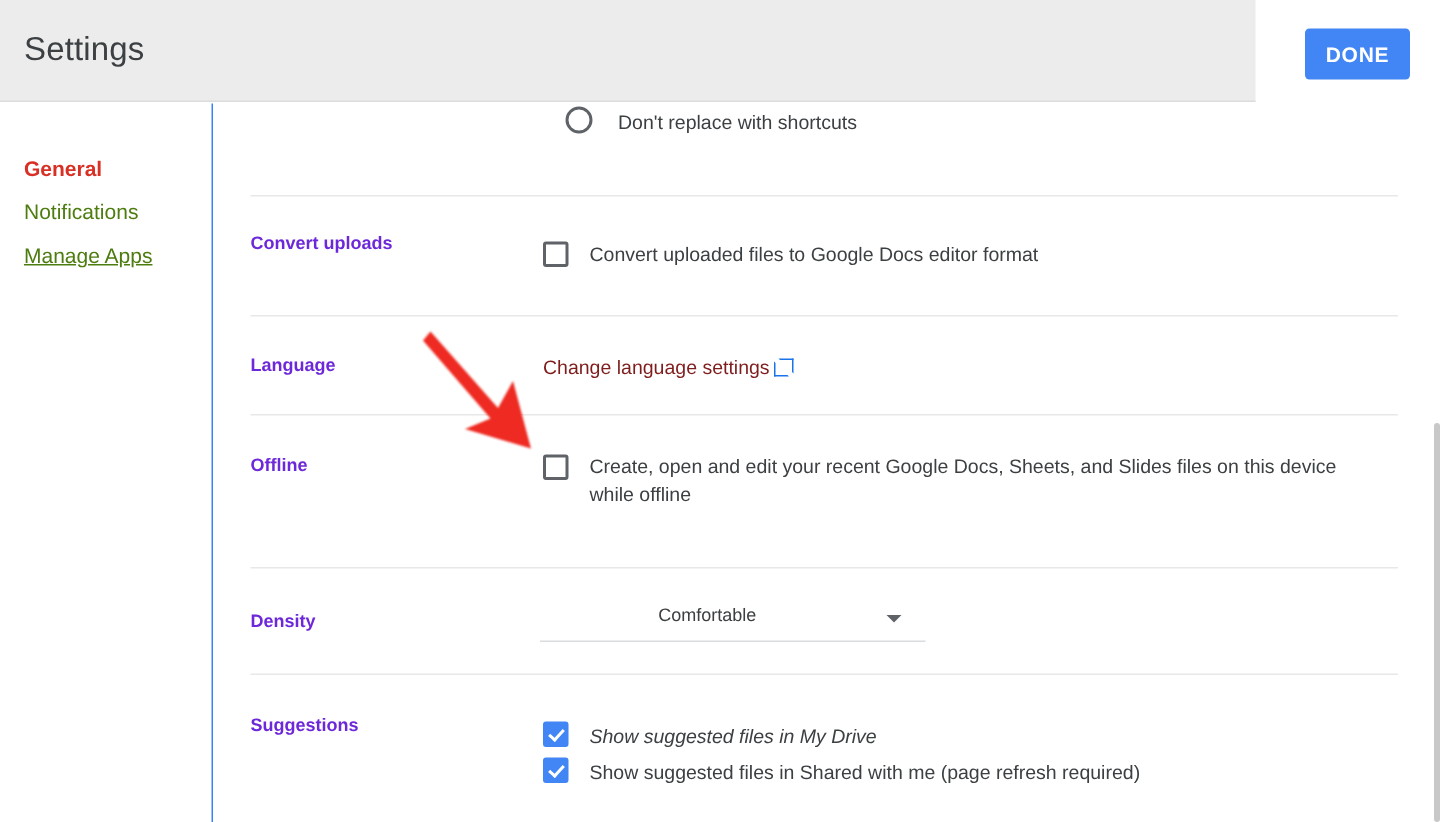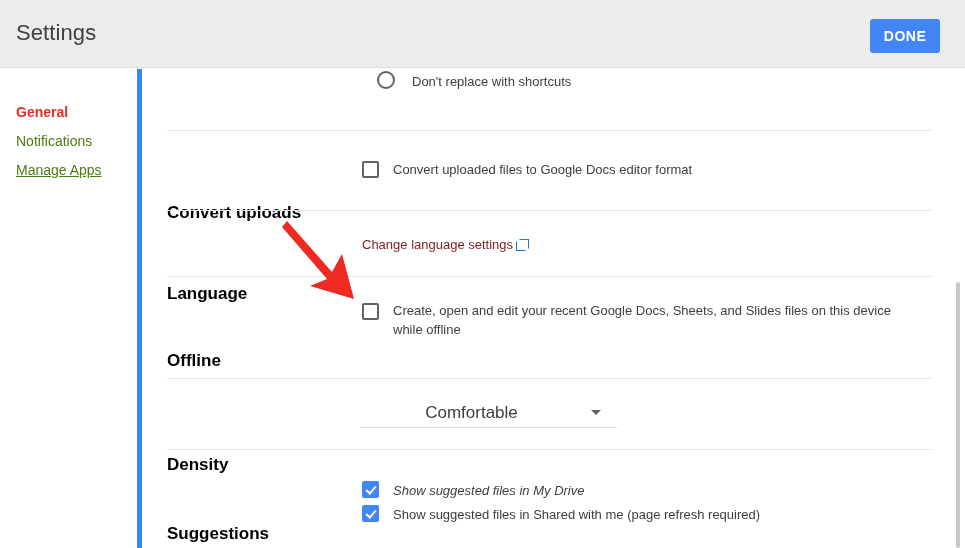--- a/index.html
+++ b/index.html
@@ -17,21 +17,21 @@
     width: 965px;
     height: 548px;
     overflow: hidden;
     background: #fff;
   }
 
   
   .header {
     position: absolute;
     top: 0; left: 0;
-    width: 965px; height: 68px;
+    width: 837px; height: 68px;
     background: #ececec;
     border-bottom: 1px solid #dcdcdc;
   }
   .header-title {
     position: absolute;
     left: 16px; top: 20px;
     font-size: 22px;
     color: #3c4043;
     letter-spacing: 0.1px;
     font-weight: 400;
@@ -55,21 +55,21 @@
     padding: 0;
   }
 
   
   .sidebar {
     position: absolute;
     top: 69px; left: 0;
     width: 142px;
     height: 479px;
     background: #ffffff;
-    border-right: 5px solid #3b82f6;
+    border-right: 1px solid #3b82f6;
   }
   .side-item {
     position: absolute;
     left: 16px;
     font-size: 14px;
     color: #4d7c0f;
     cursor: pointer;
     white-space: nowrap;
   }
   .side-item.active {
@@ -94,25 +94,24 @@
     position: absolute;
     left: 24px;
     width: 765px;
     height: 1px;
     background: #e8e8e8;
   }
 
   .row-label {
     position: absolute;
     left: 24px;
-    font-size: 17px;
+    font-size: 12px;
     font-weight: bold;
-    color: #000000;
+    color: #6d28d9;
     white-space: nowrap;
-    margin-top: 48px;
   }
 
   .opt-text {
     position: absolute;
     font-size: 13px;
     color: #3c4043;
     line-height: 19px;
   }
 
   .sub-text {
@@ -193,21 +192,21 @@
     position: absolute;
     left: 217px; top: 398px;
     width: 257px; height: 30px;
     border-bottom: 1px solid #dadce0;
     cursor: pointer;
   }
   .dropdown-value {
     position: absolute;
     left: 0; right: 34px; top: 5px;
     text-align: center;
-    font-size: 17px;
+    font-size: 12px;
     color: #3c4043;
   }
   .dropdown-arrow {
     position: absolute;
     right: 16px; top: 12px;
     width: 0; height: 0;
     border-left: 5px solid transparent;
     border-right: 5px solid transparent;
     border-top: 5px solid #5f6368;
   }

